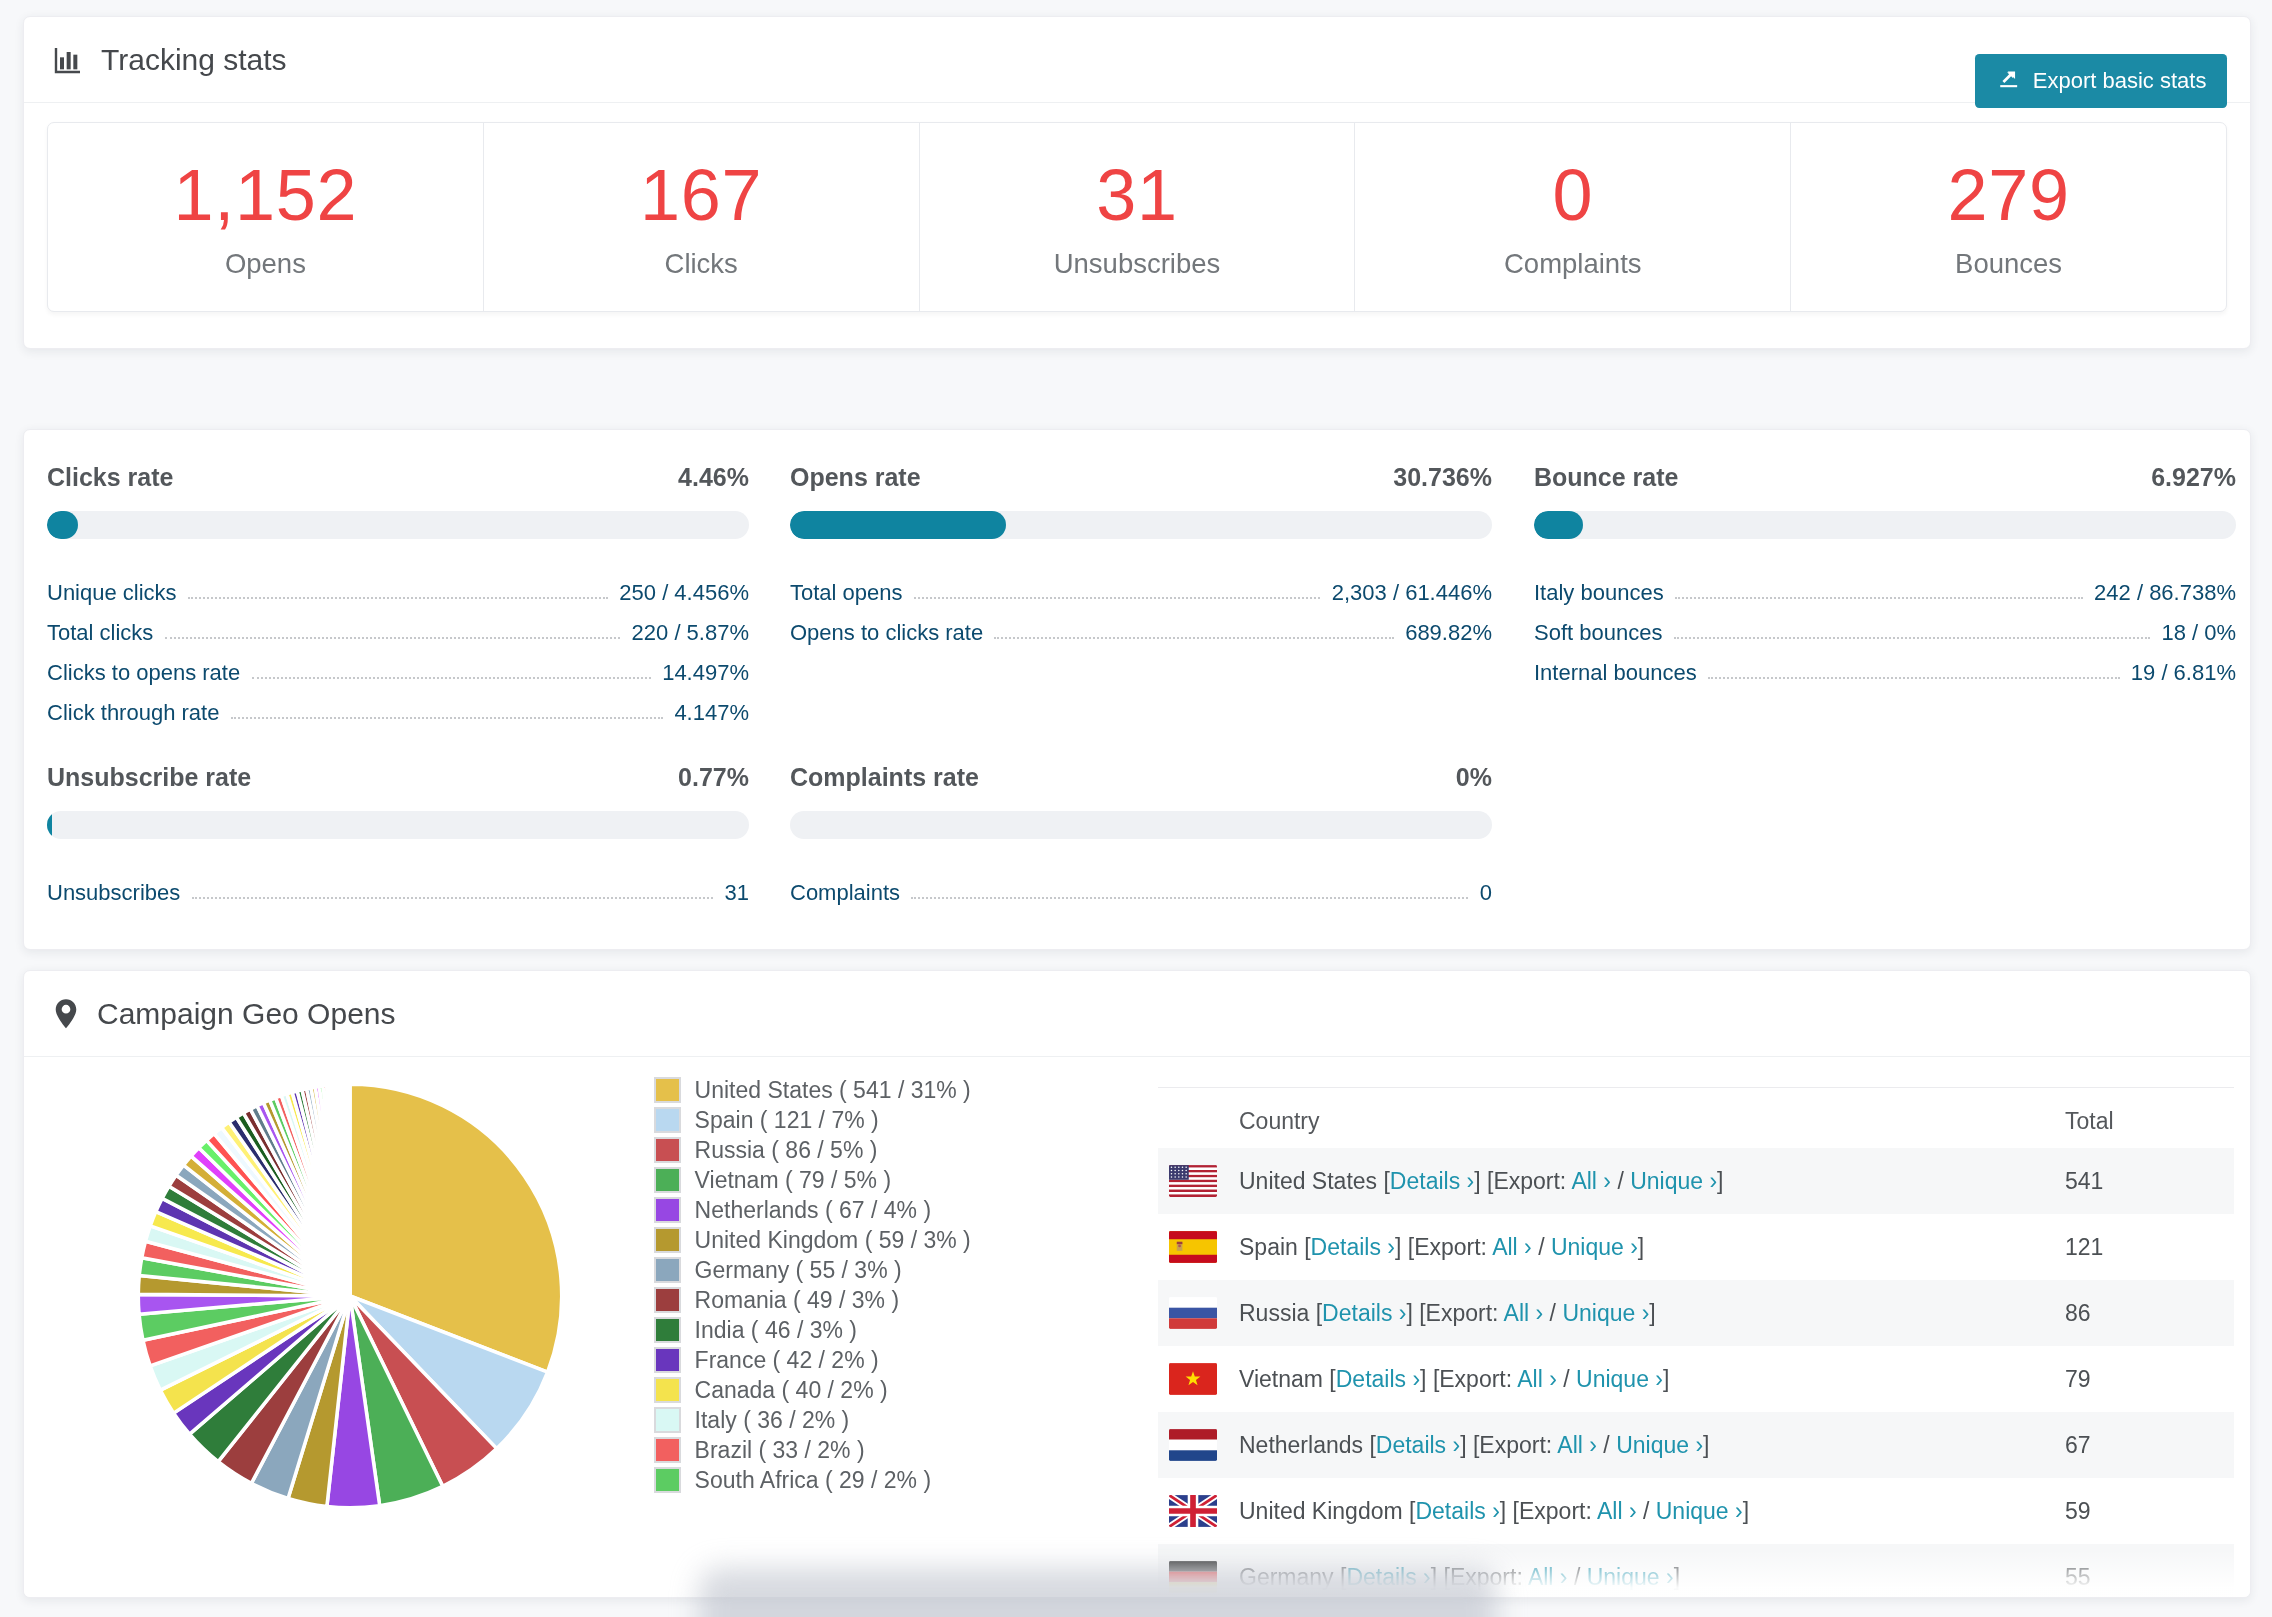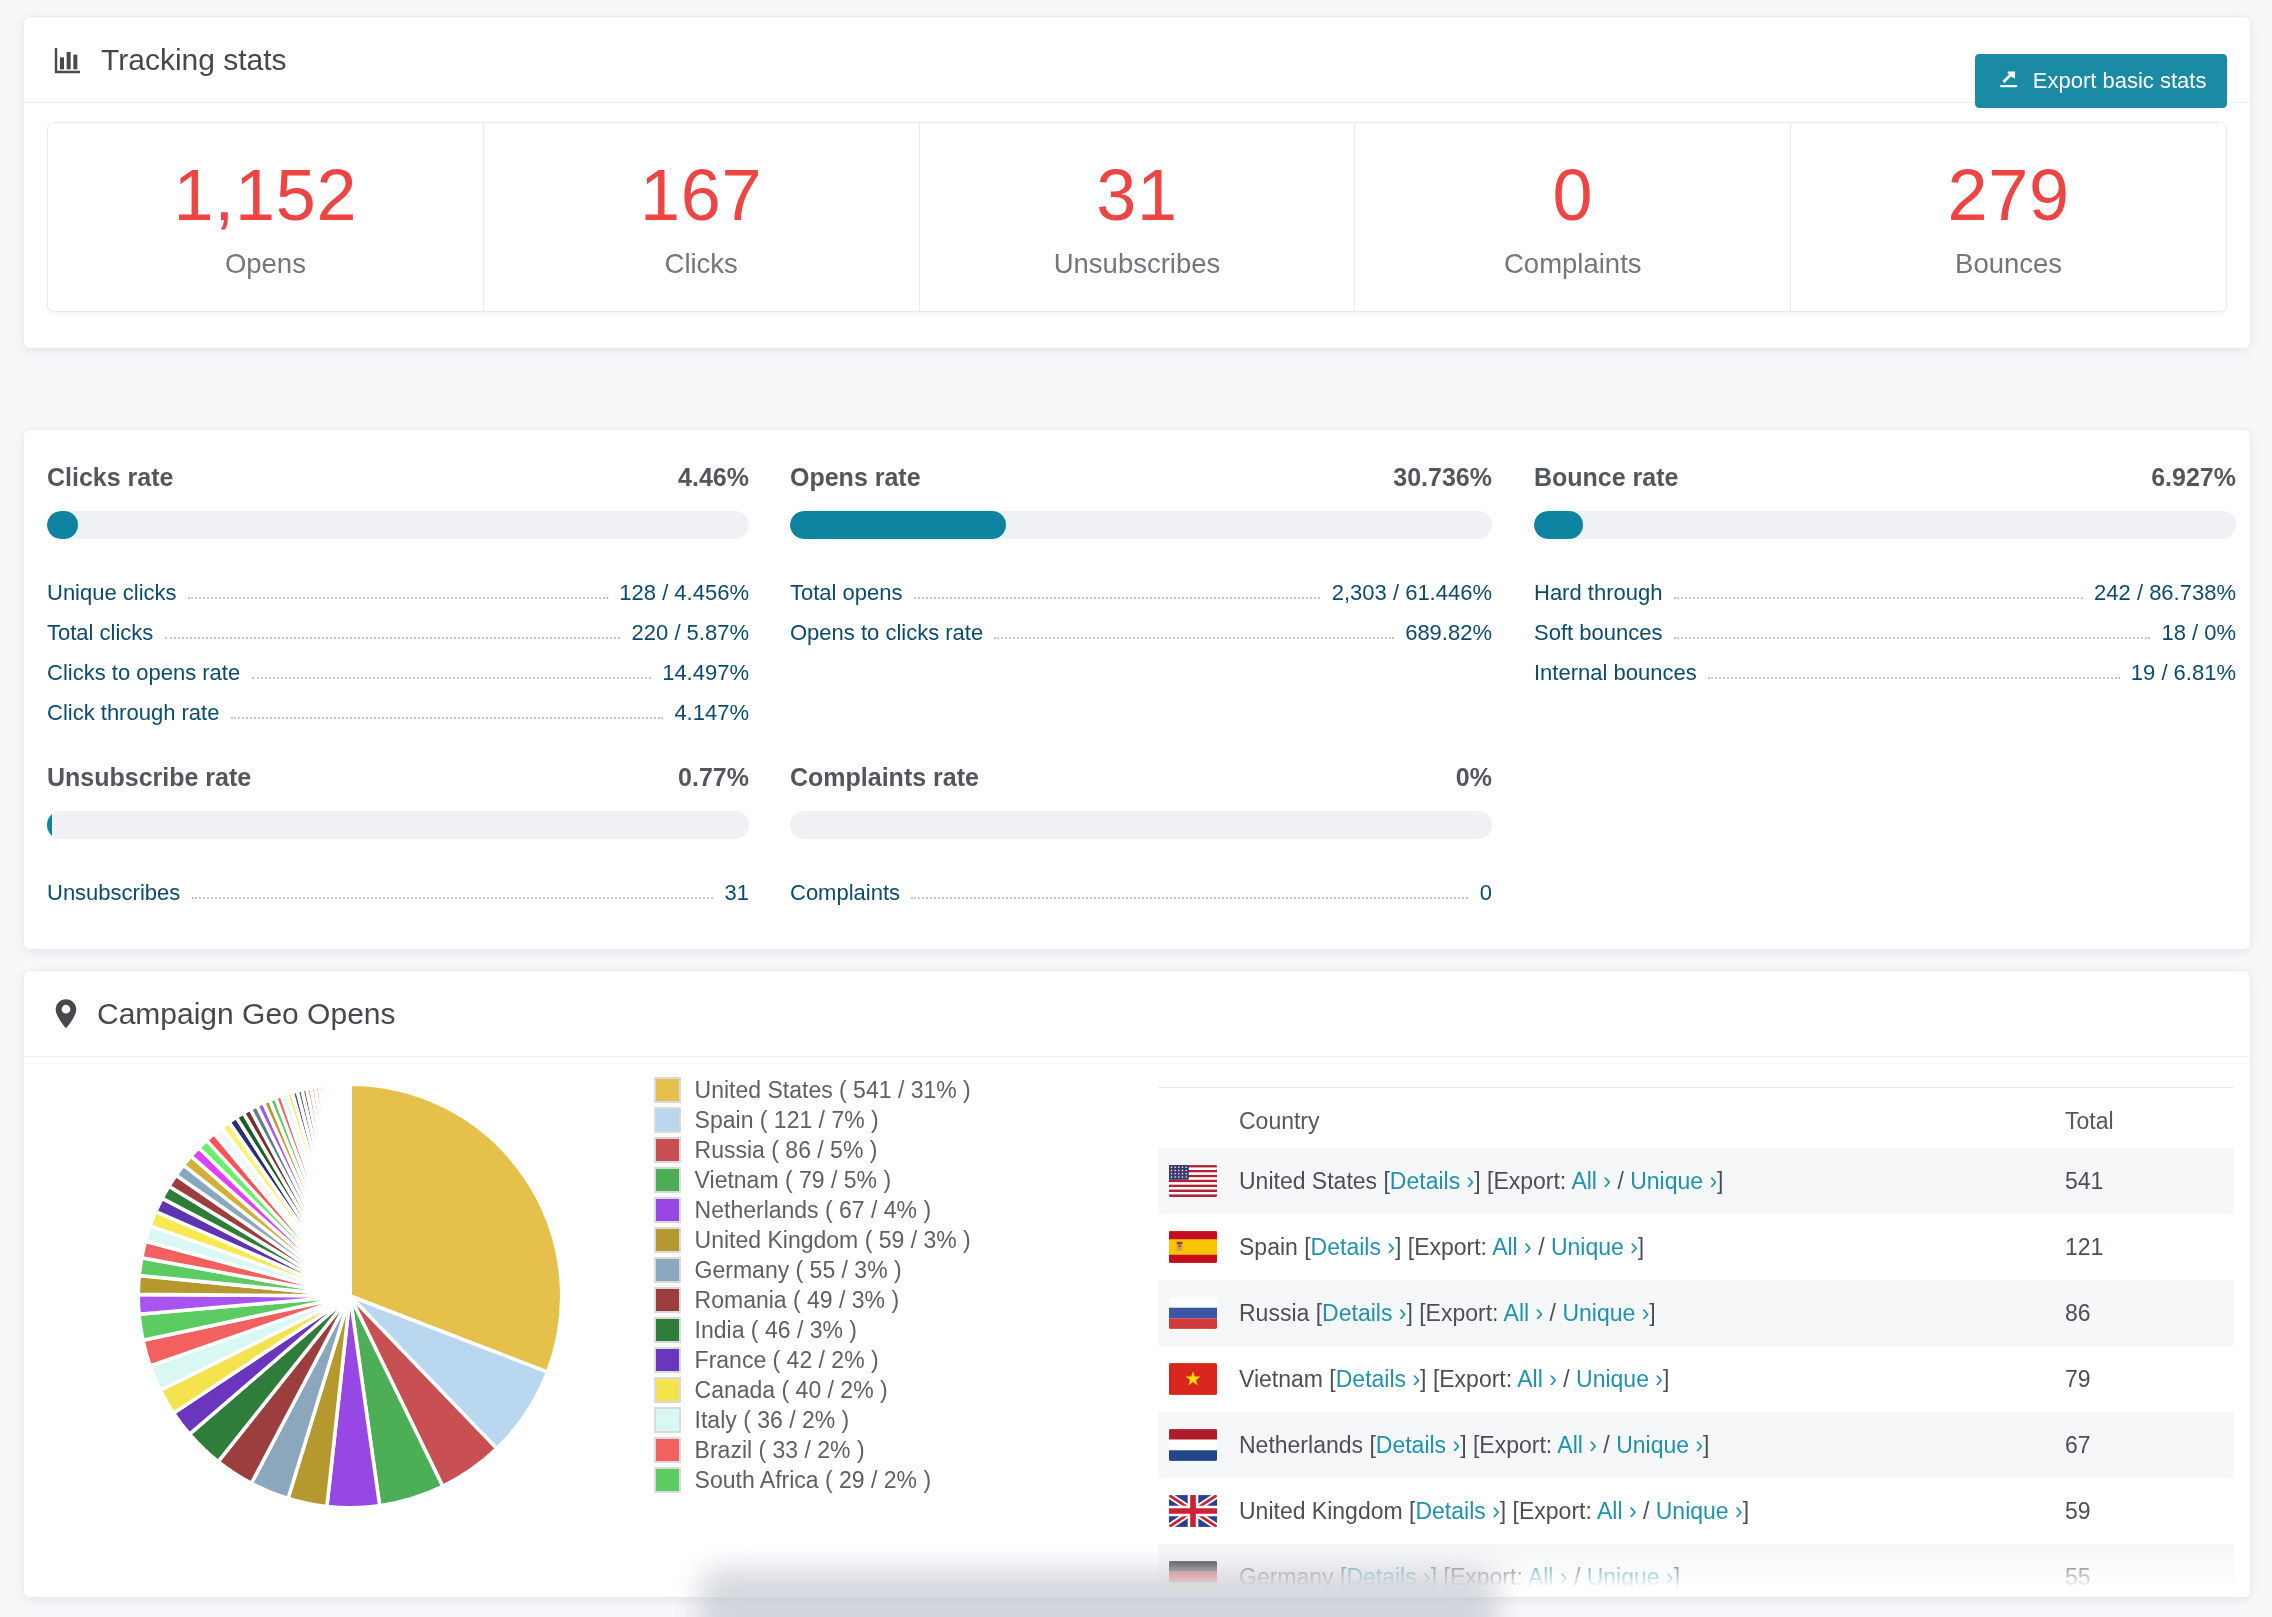--- a/index.html
+++ b/index.html
@@ -137,21 +137,21 @@
         <span>Clicks rate</span>
         <span>4.46%</span>
       </div>
       <div class="rate-bar">
         <div class="rate-fill" style="width: 4.46%;"></div>
       </div>
       <div class="rate-rows">
         <div class="rate-row">
           <span class="lbl">Unique clicks</span>
           <span class="leader"></span>
-          <span class="val">128 / 4.456%</span>
+          <span class="val">250 / 4.456%</span>
         </div>
         <div class="rate-row">
           <span class="lbl">Total clicks</span>
           <span class="leader"></span>
           <span class="val">220 / 5.87%</span>
         </div>
         <div class="rate-row">
           <span class="lbl">Clicks to opens rate</span>
           <span class="leader"></span>
           <span class="val">14.497%</span>
@@ -187,21 +187,21 @@
     <div class="rate-block" style="left: 1510px; top: 33px;">
       <div class="rate-head">
         <span>Bounce rate</span>
         <span>6.927%</span>
       </div>
       <div class="rate-bar">
         <div class="rate-fill" style="width: 6.927%;"></div>
       </div>
       <div class="rate-rows">
         <div class="rate-row">
-          <span class="lbl">Hard through</span>
+          <span class="lbl">Italy bounces</span>
           <span class="leader"></span>
           <span class="val">242 / 86.738%</span>
         </div>
         <div class="rate-row">
           <span class="lbl">Soft bounces</span>
           <span class="leader"></span>
           <span class="val">18 / 0%</span>
         </div>
         <div class="rate-row">
           <span class="lbl">Internal bounces</span>

